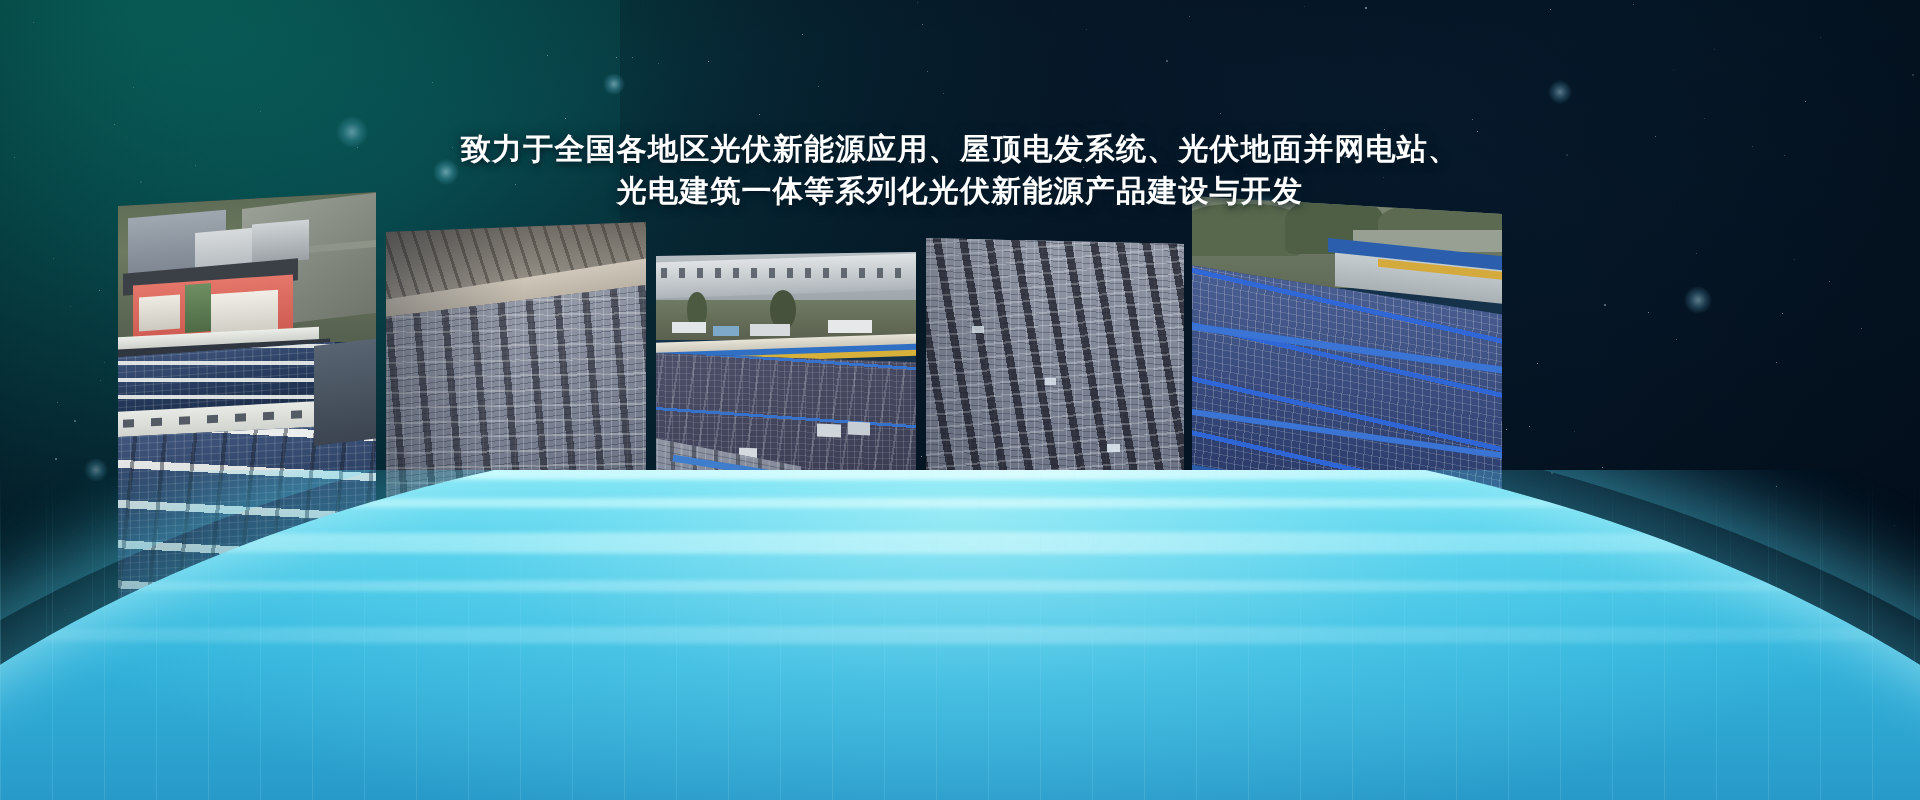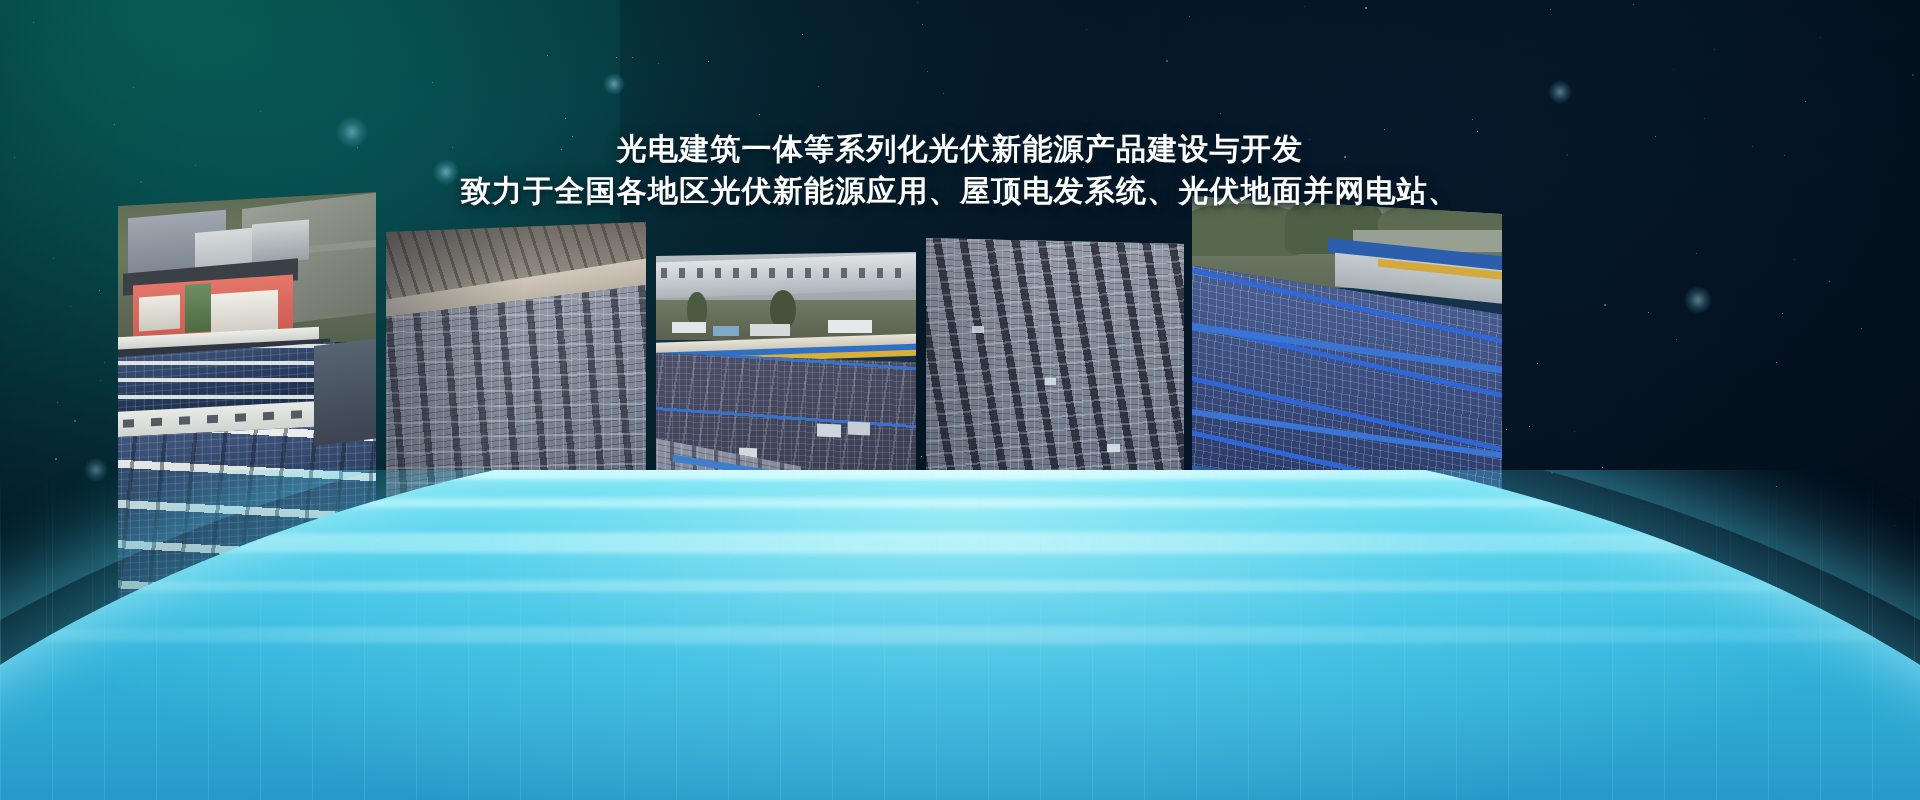--- a/index.html
+++ b/index.html
@@ -370,22 +370,22 @@
       <div class="glow-dot" style="left: 1548px; top: 80px; width: 24px; height: 24px; opacity: 0.55;"></div>
       <div class="glow-dot" style="left: 1684px; top: 286px; width: 28px; height: 28px; opacity: 0.55;"></div>
       <div class="glow-dot" style="left: 603px; top: 73px; width: 22px; height: 22px; opacity: 0.55;"></div>
       <div class="glow-dot" style="left: 856px; top: 276px; width: 32px; height: 32px; opacity: 0.55;"></div>
       <div class="glow-dot" style="left: 84px; top: 458px; width: 24px; height: 24px; opacity: 0.55;"></div>
       <div class="glow-dot" style="left: 1431px; top: 433px; width: 26px; height: 26px; opacity: 0.55;"></div>
     </div>
   <div class="vignette"></div>
 
   <div class="headline">
+    <span class="ln">致力于全国各地区光伏新能源应用、屋顶电发系统、光伏地面并网电站、</span>
     <span class="ln">光电建筑一体等系列化光伏新能源产品建设与开发</span>
-    <span class="ln">致力于全国各地区光伏新能源应用、屋顶电发系统、光伏地面并网电站、</span>
   </div>
 
   <div class="panels">
 
     <div class="panel" style="left:118px; top:192px; width:258px; height:420px;
                 clip-path:polygon(0 14px, 100% 0, 100% 99%, 0 100%);">
       <div class="photo">
         <div class="ground" style="top:0; height:150px; background:linear-gradient(180deg,#5d6b55 0%,#6d7a60 40%,#55604f 100%);"></div>
 
         <div style="position:absolute; left:48%; top:6px; width:70%; height:120px; background:linear-gradient(150deg,#9aa096 0%,#7c8278 60%,#6a7066 100%); transform:skewY(-7deg);"></div>

